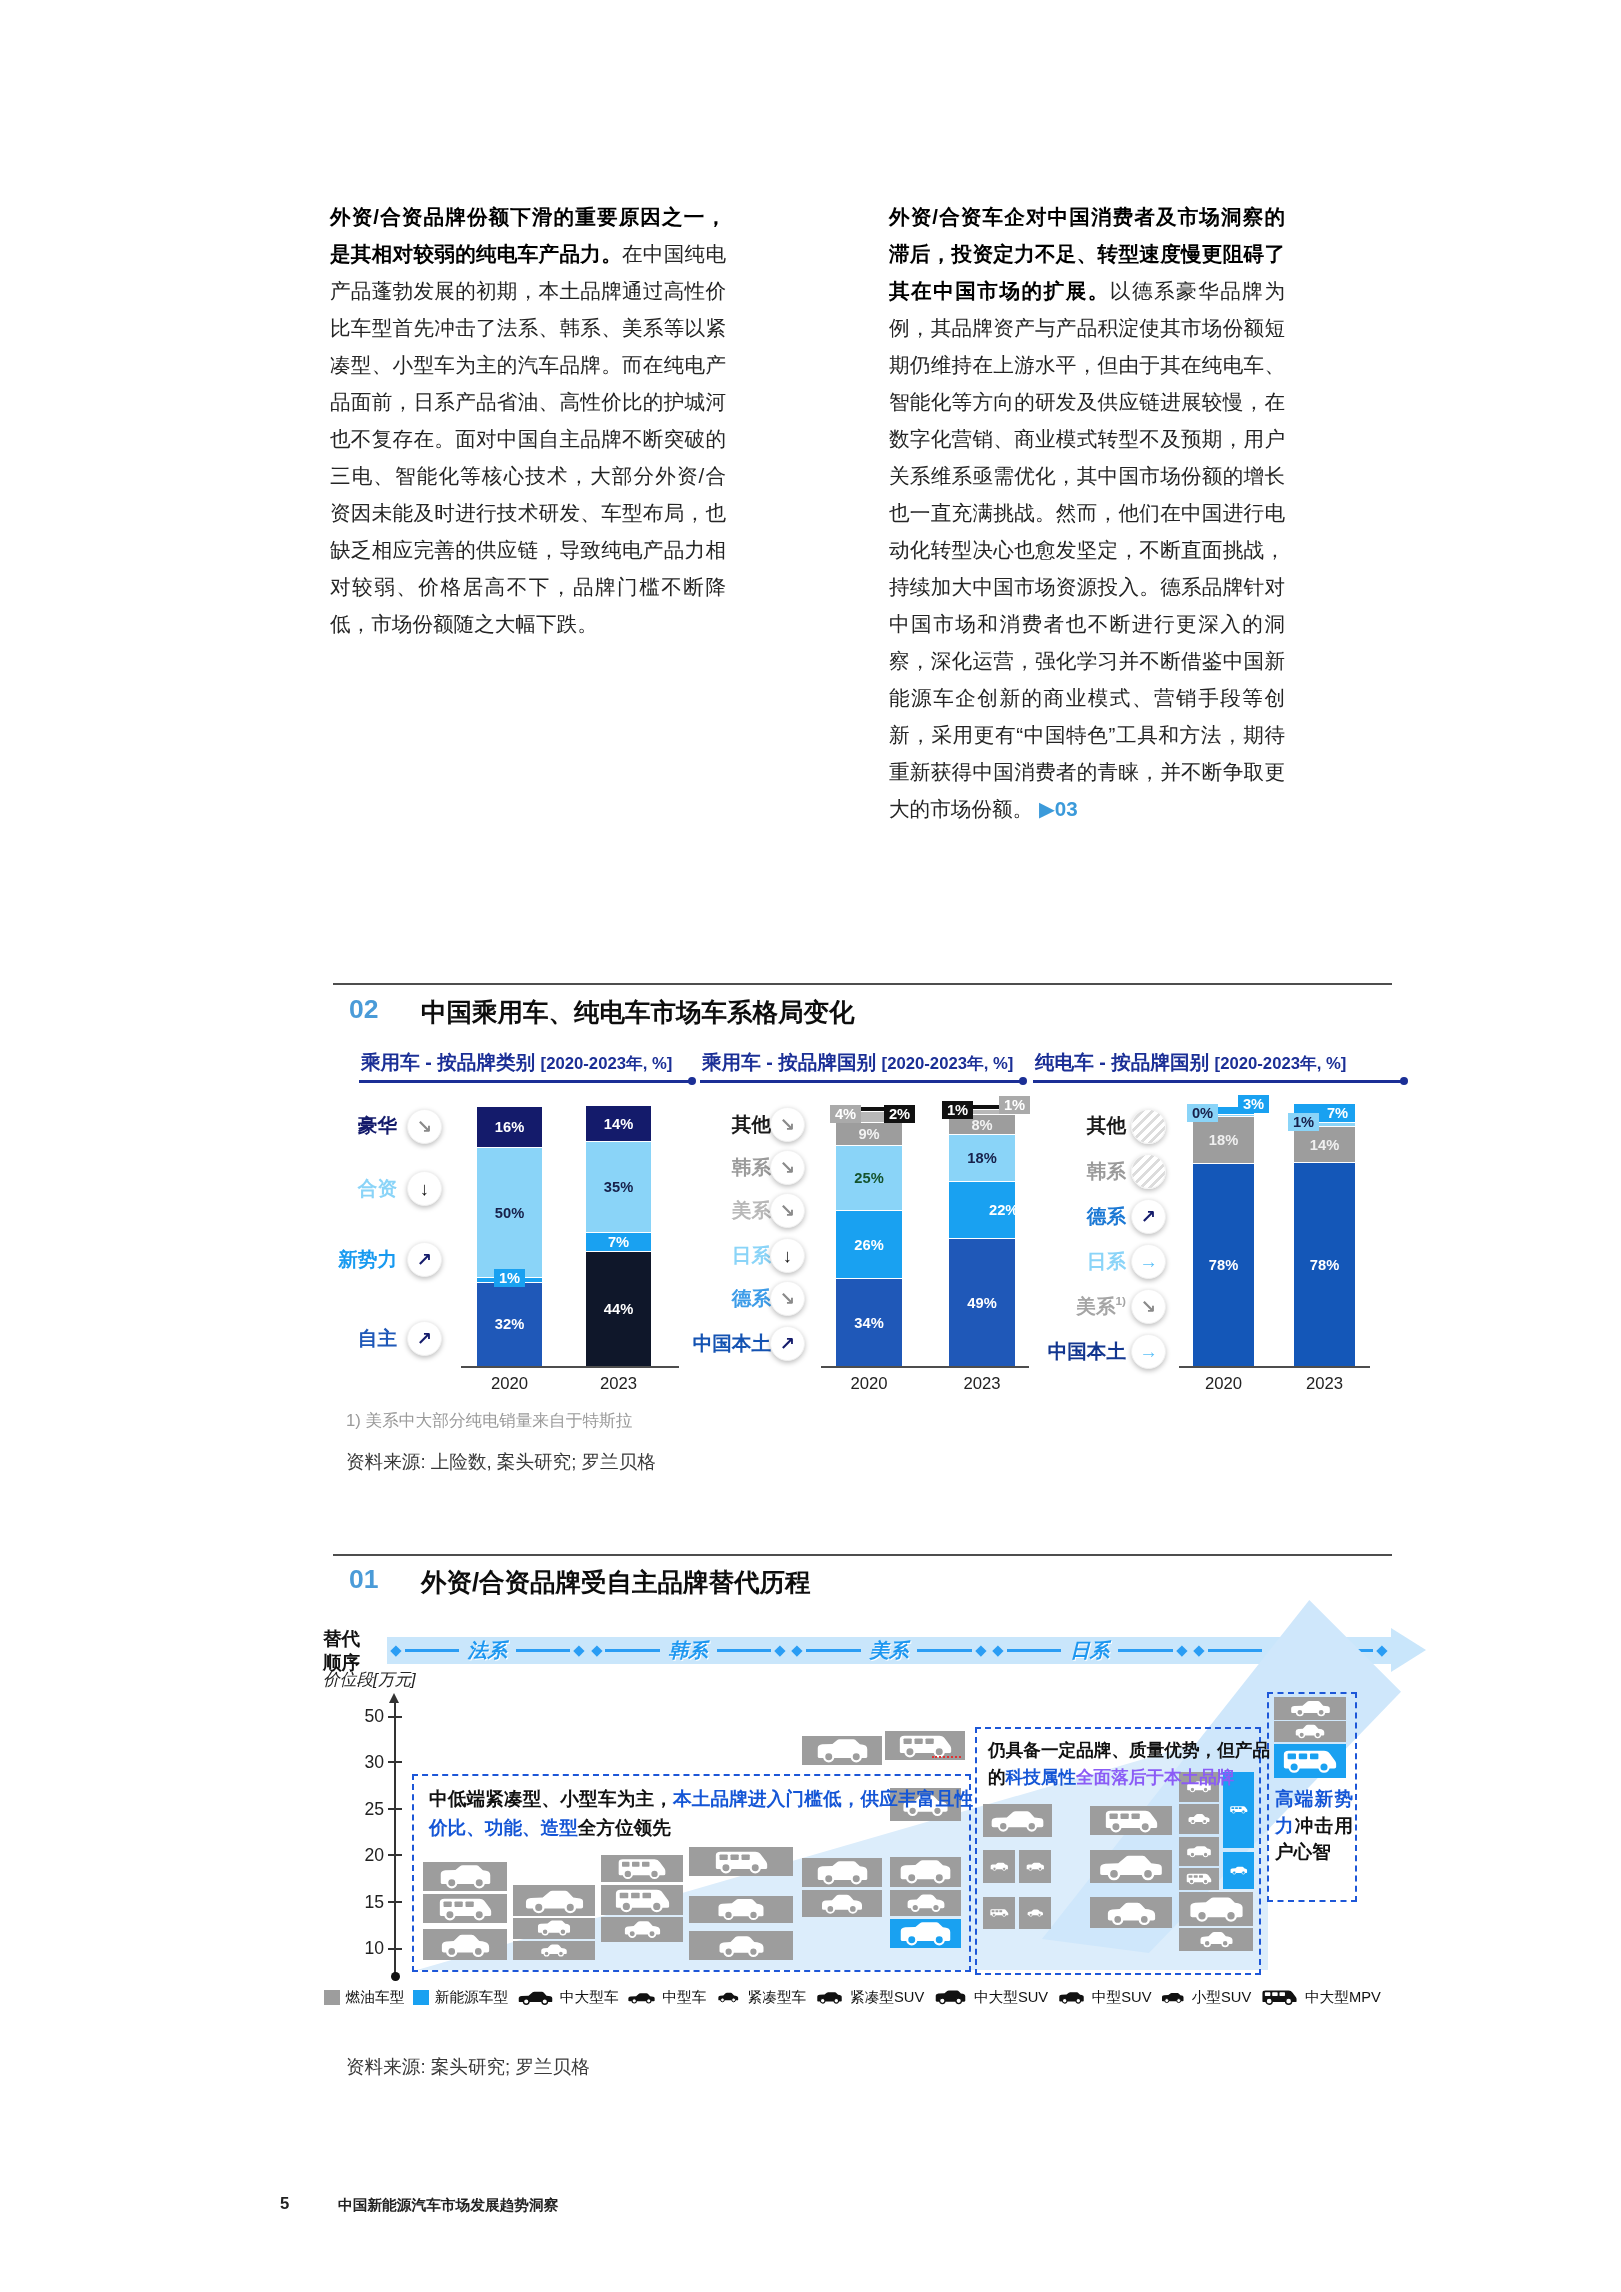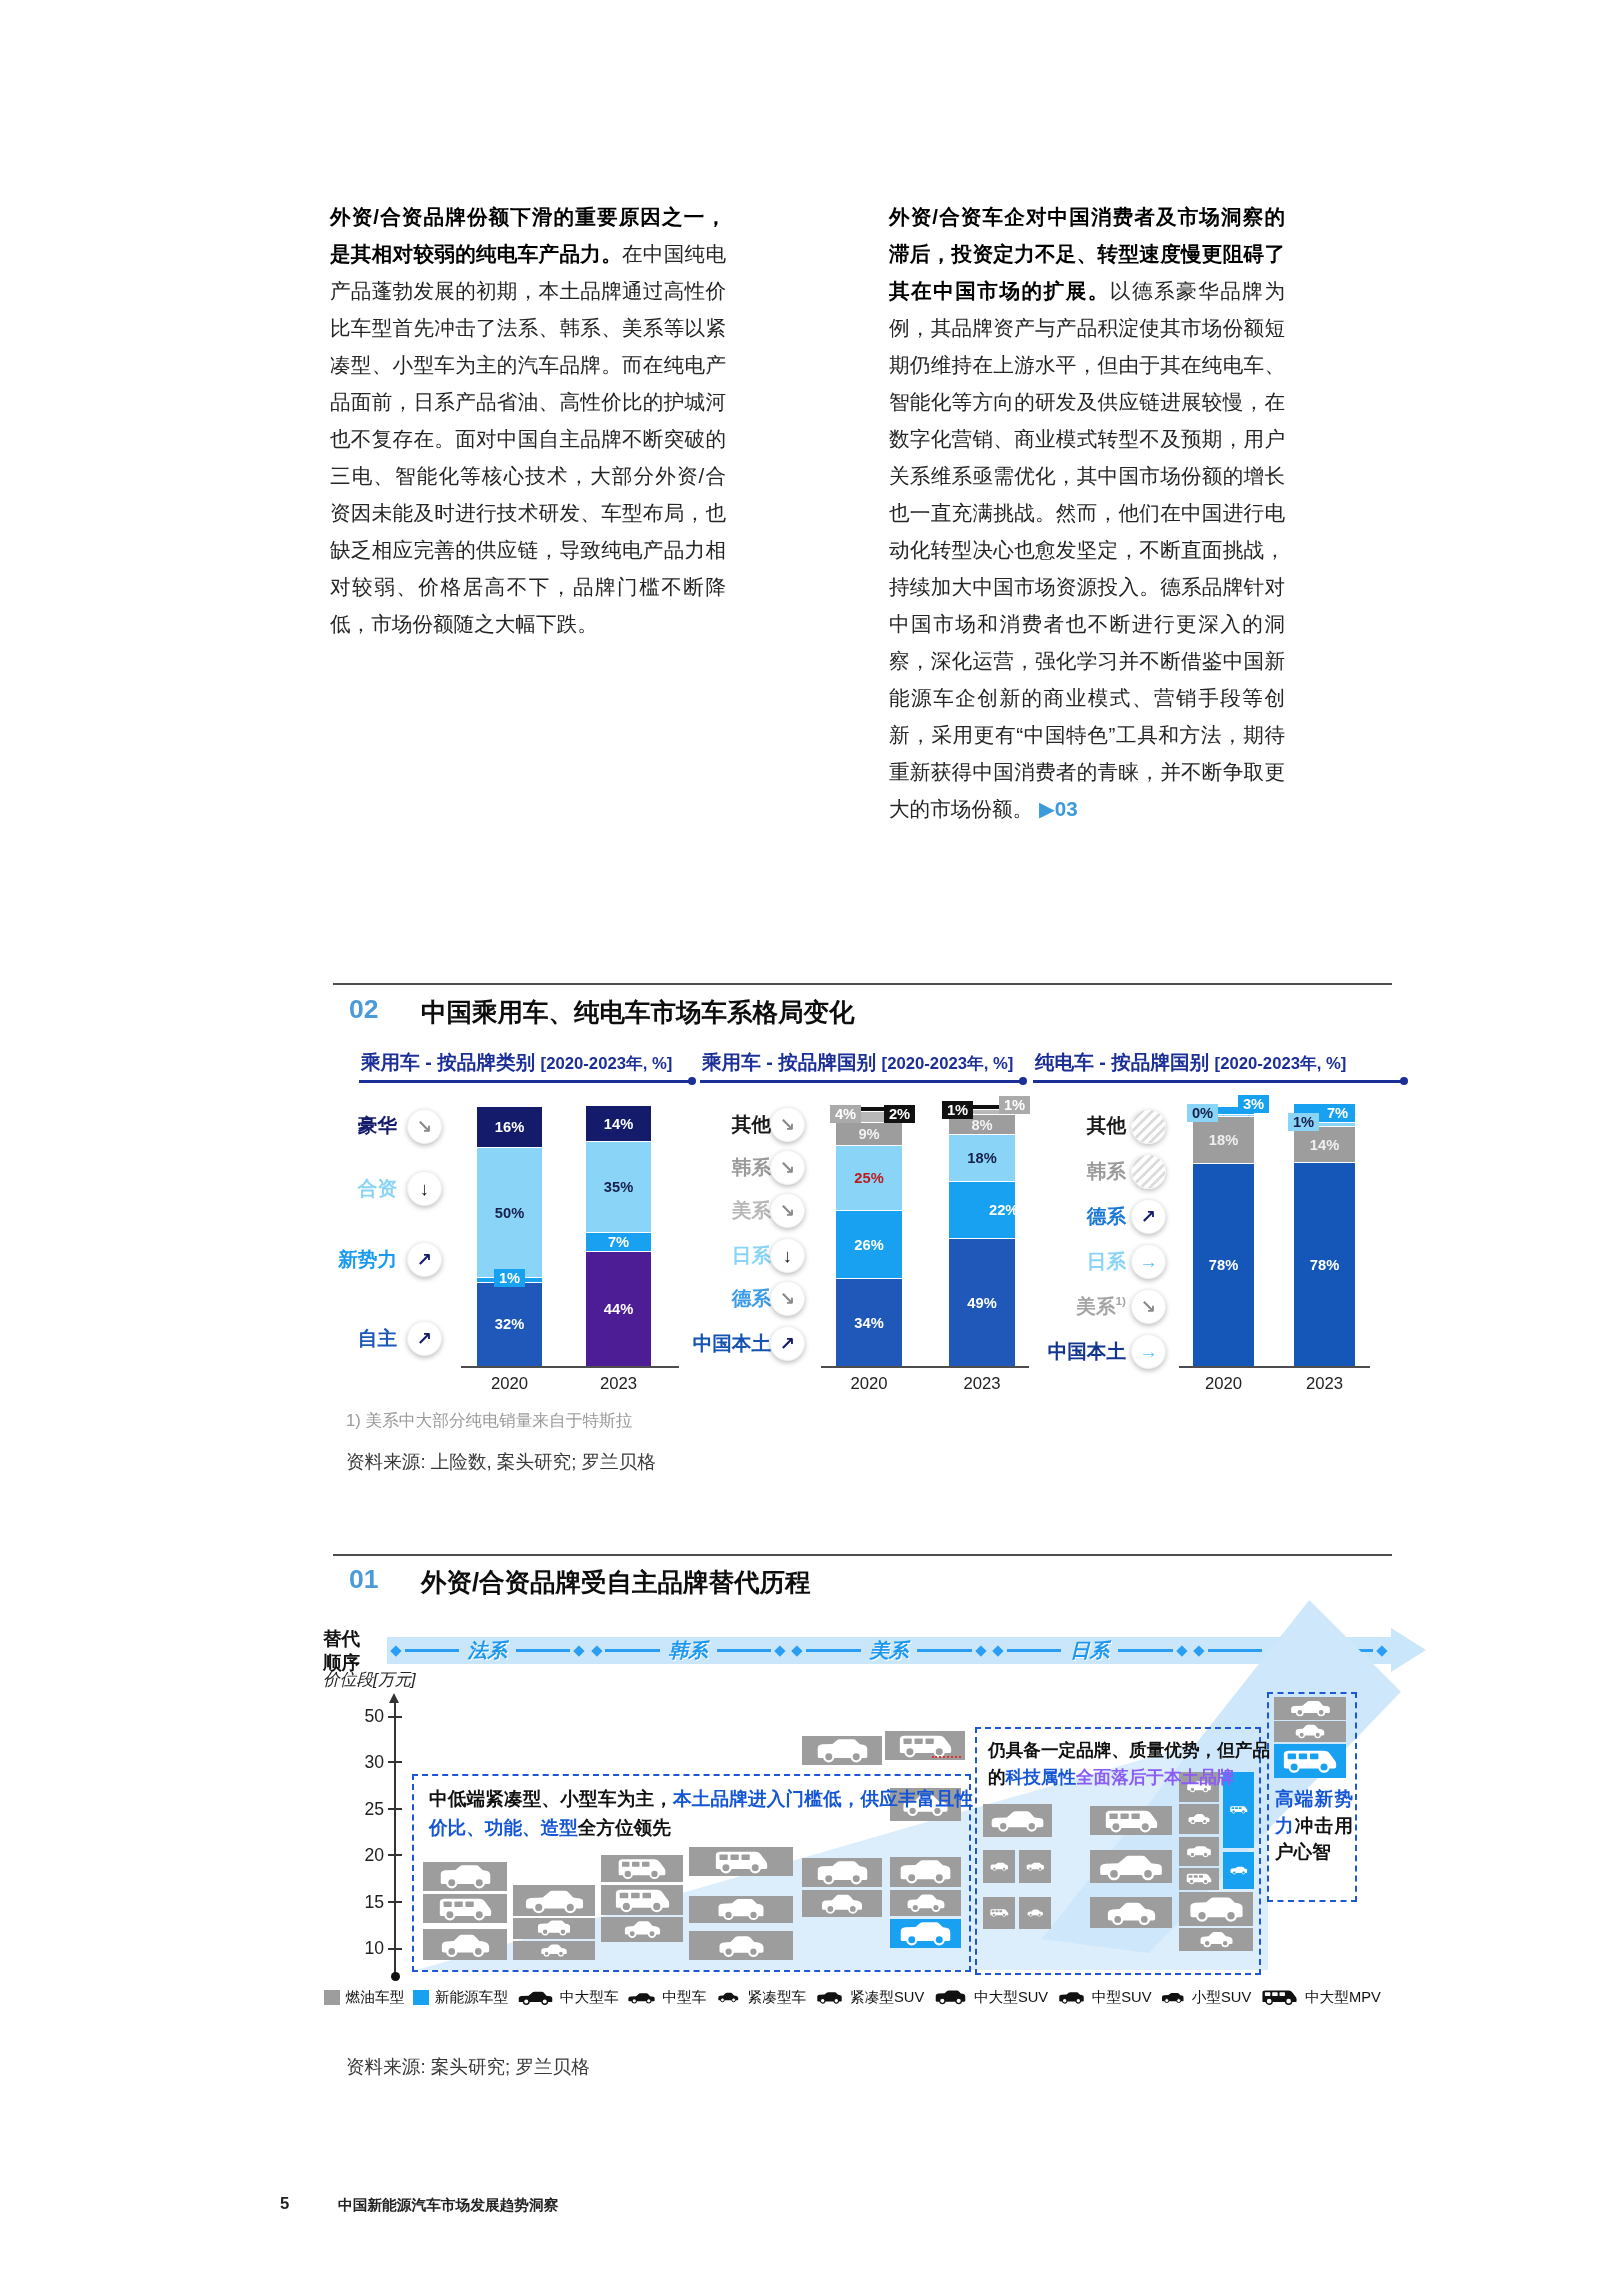--- a/index.html
+++ b/index.html
@@ -141,21 +141,21 @@
       <div class="bar" style="left: 586px; top: 1106px; width: 65px;">
         <div class="seg" style="height: 36px; background: rgb(20, 27, 107);">
           <div class="seglbl" style="color: rgb(255, 255, 255);">14%</div>
         </div>
         <div class="seg" style="height: 91px; background: rgb(138, 212, 248);">
           <div class="seglbl" style="color: rgb(23, 32, 74);">35%</div>
         </div>
         <div class="seg" style="height: 18.6px; background: rgb(25, 161, 241);">
           <div class="seglbl" style="color: rgb(255, 255, 255);">7%</div>
         </div>
-        <div class="seg" style="height: 115px; background: #4c1d95;">
+        <div class="seg" style="height: 115px; background: #0f172a;">
           <div class="seglbl" style="color: rgb(255, 255, 255);">44%</div>
         </div>
       </div>
       <div class="yearlbl" style="left: 586px; width: 65px; top: 1374px;">2023</div>
       <div class="axisline" style="left: 461px; top: 1366px; width: 218px;"></div>
       <div class="subt" style="left: 702px; top: 1049px;"><span>乘用车 - 按品牌国别 </span><span class="rng">[2020-2023年, %]</span></div>
       <div class="subline" style="left: 700px; top: 1080px; width: 323px;"></div>
       <div class="subdot" style="left: 1019px; top: 1077px;"></div>
       <div class="rowlbl" style="left: 604px; top: 1111px; color: rgb(26, 26, 26);">其他</div>
       <div class="trend" style="left: 770px; top: 1107px; color: rgb(138, 138, 138);">↘</div>
@@ -169,21 +169,21 @@
       <div class="trend" style="left: 770px; top: 1281px; color: rgb(138, 138, 138);">↘</div>
       <div class="rowlbl" style="left: 604px; top: 1330px; color: rgb(20, 83, 178);">中国本土</div>
       <div class="trend" style="left: 770px; top: 1326px; color: rgb(20, 27, 107);">↗</div>
       <div class="bar" style="left: 836px; top: 1107px; width: 66px;">
         <div class="seg" style="height: 4.9px; background: rgb(17, 17, 17);"></div>
         <div class="seg" style="height: 10.8px; background: rgb(184, 184, 184);"></div>
         <div class="seg" style="height: 23.5px; background: rgb(157, 157, 157);">
           <div class="seglbl" style="color: rgb(242, 242, 242);">9%</div>
         </div>
         <div class="seg" style="height: 65px; background: rgb(138, 212, 248);">
-          <div class="seglbl" style="color: #b91c1c;">25%</div>
+          <div class="seglbl" style="color: #14532d;">25%</div>
         </div>
         <div class="seg" style="height: 68px; background: rgb(25, 161, 241);">
           <div class="seglbl" style="color: rgb(255, 255, 255);">26%</div>
         </div>
         <div class="seg" style="height: 88px; background: rgb(31, 88, 184);">
           <div class="seglbl" style="color: rgb(255, 255, 255);">34%</div>
         </div>
       </div>
       <div class="chip" style="background: rgb(17, 17, 17); color: rgb(255, 255, 255); left: 884px; top: 1105px;">2%</div>
       <div class="chip" style="background: rgb(170, 170, 170); color: rgb(255, 255, 255); left: 830px; top: 1105px;">4%</div>

